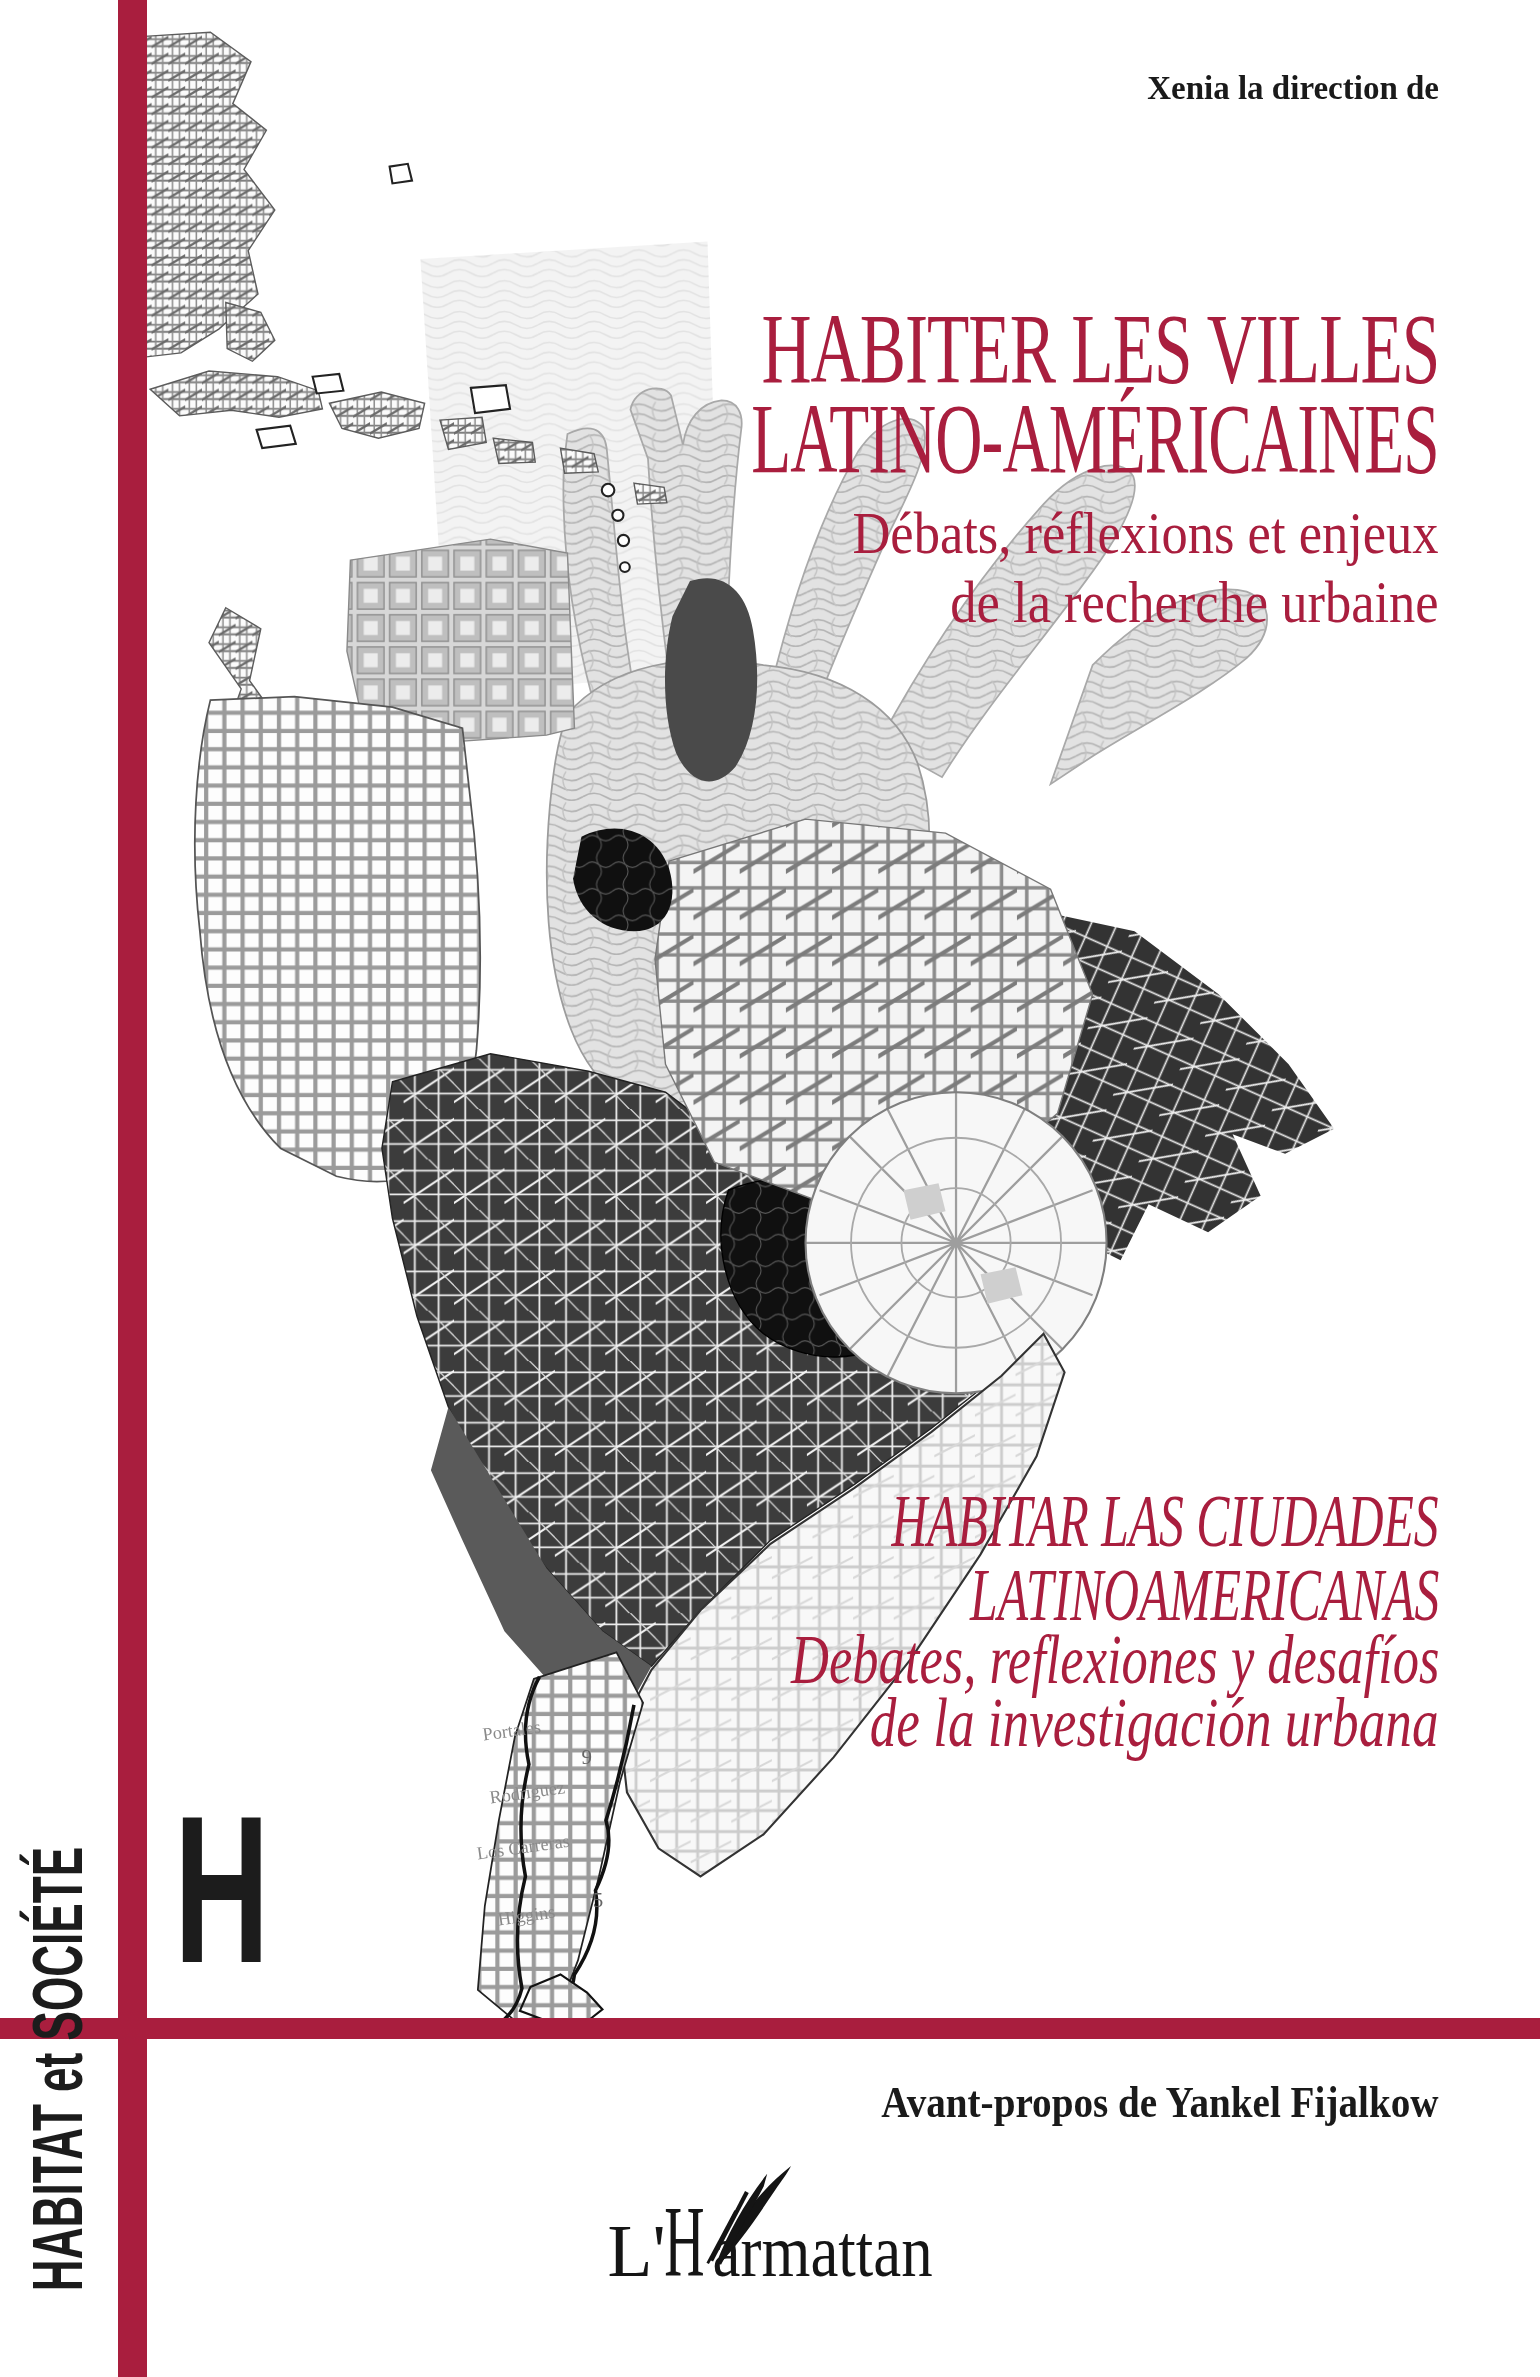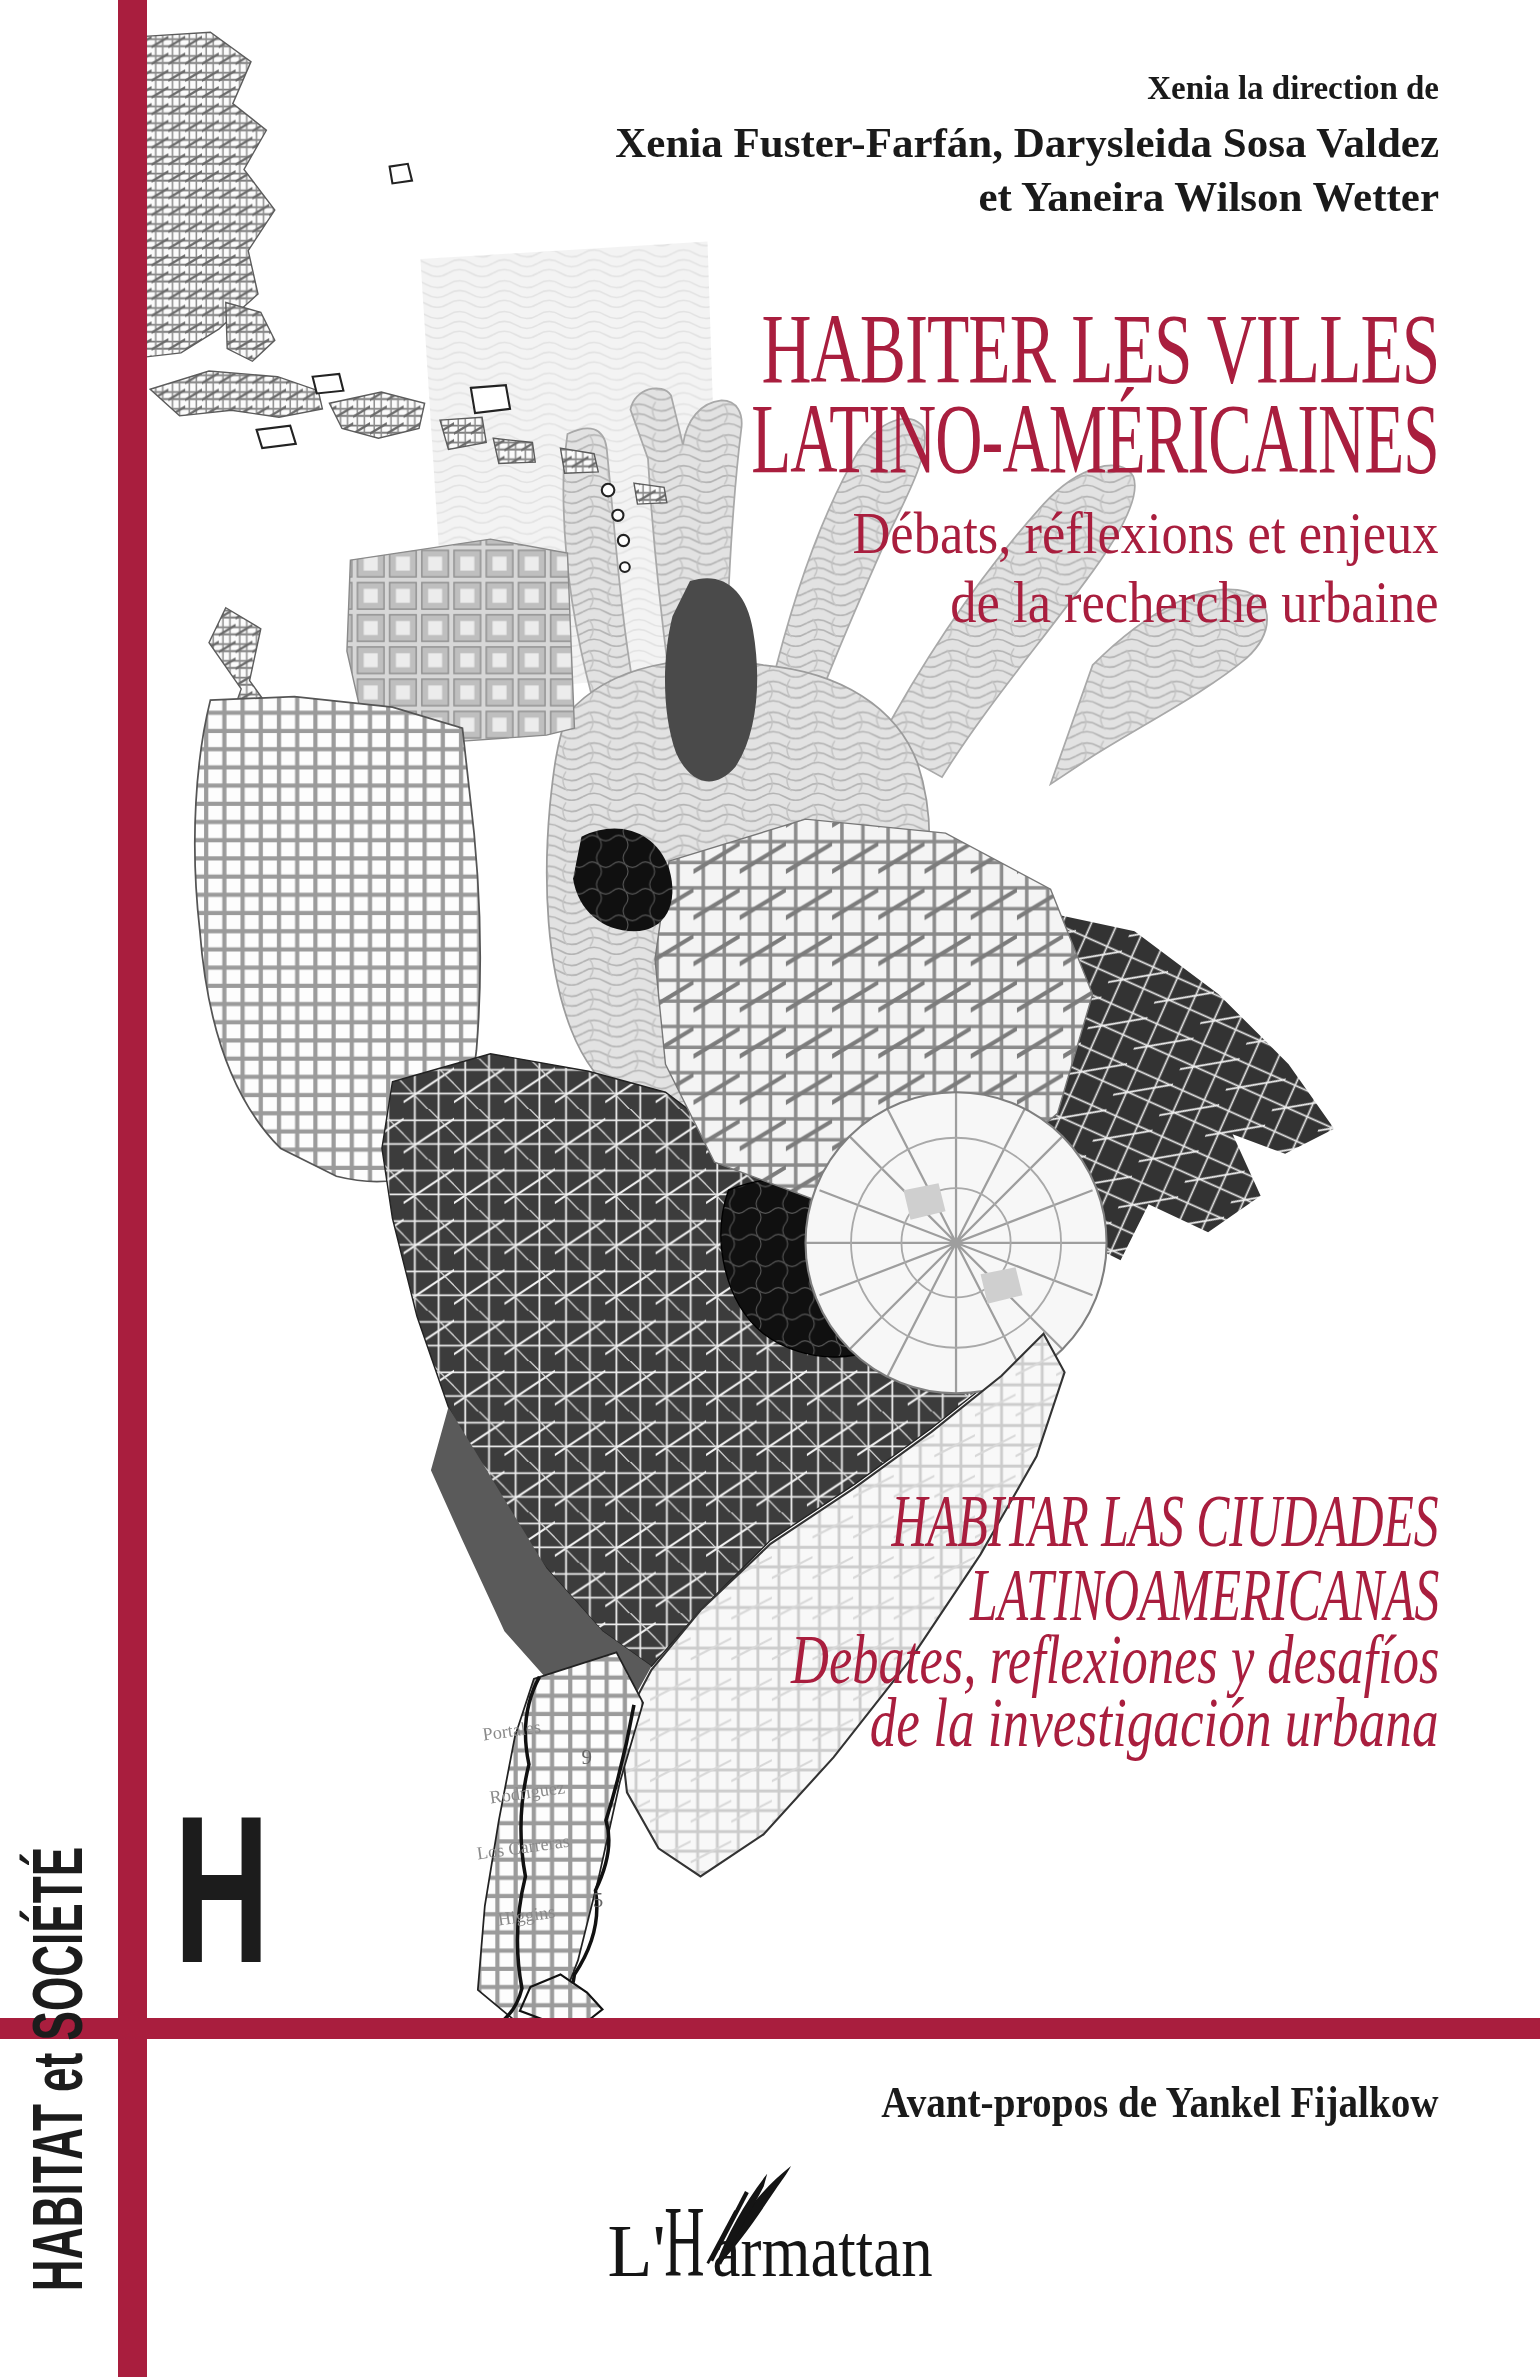--- a/index.html
+++ b/index.html
@@ -179,22 +179,20 @@
         <text x="830" y="2520" font-size="30" fill="#666666">9</text>
         <text x="846" y="2724" font-size="30" fill="#666666">5</text>
       </g>
     </g>
   </svg>
 
   <div class="rule-v"></div>
   <div class="rule-h"></div>
 
   <div class="rline" id="l-sous">Xenia la direction de</div>
-  <div class="rline" id="l-auth1">Xenia Fuster-Farfán, Darysleida Sosa Valdez</div>
-  <div class="rline" id="l-auth2">et Yaneira Wilson Wetter</div>
 
   <div class="rline red" id="t1">HABITER LES VILLES</div>
   <div class="rline red" id="t2">LATINO-AMÉRICAINES</div>
   <div class="rline red" id="s1">Débats, réflexions et enjeux</div>
   <div class="rline red" id="s2">de la recherche urbaine</div>
 
   <div class="rline red" id="e1">HABITAR LAS CIUDADES</div>
   <div class="rline red" id="e2">LATINOAMERICANAS</div>
   <div class="rline red" id="e3">Debates, reflexiones y desafíos</div>
   <div class="rline red" id="e4">de la investigación urbana</div>

